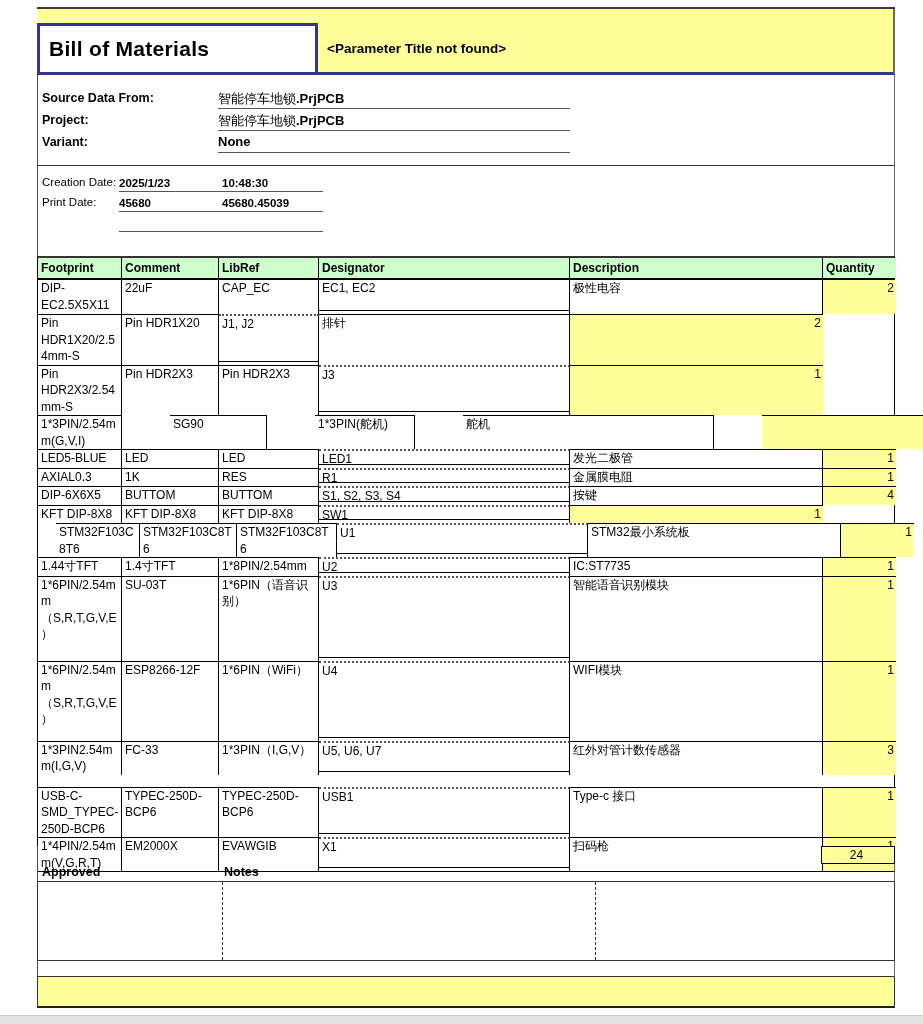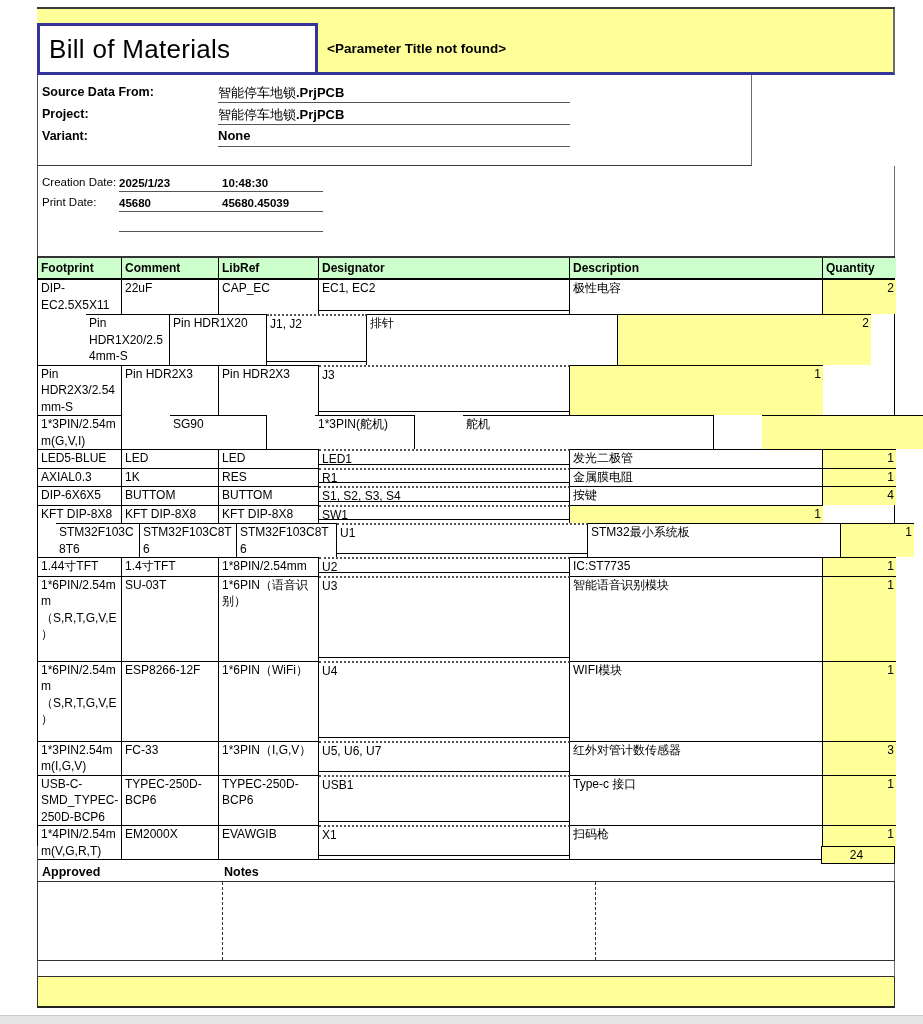--- a/index.html
+++ b/index.html
@@ -12,27 +12,27 @@
     font-family:"Liberation Sans","DejaVu Sans",sans-serif;color:#000}
   .sheet{position:relative;width:923px;height:1024px;overflow:hidden;background:#fff}
   .abs{position:absolute}
 
   
   .topline{left:37px;top:7px;width:858px;height:0;border-top:2px solid #3a3a3a}
   .banner{left:37px;top:9px;width:858px;height:66px;background:var(--accent-yellow);
     border-right:2px solid #6b6b6b;border-bottom:3px solid var(--navy)}
   .title-box{left:37px;top:23px;width:281px;height:52px;background:#fff;
     border:3px solid var(--navy);display:flex;align-items:center;padding-left:9px}
-  .page-title{font-size:26px;font-weight:normal;letter-spacing:.3px;white-space:nowrap}
+  .page-title{font-size:21px;font-weight:bold;letter-spacing:.3px;white-space:nowrap}
   .param-title{left:327px;top:41px;font-size:13.5px;font-weight:bold}
 
   
-  .info-box{left:37px;top:75px;width:715px;height:91px;
+  .info-box{left:37px;top:75px;width:858px;height:91px;
     border-left:1.5px solid #4a4a4a;border-right:1.5px solid #6b6b6b;
-    border-bottom:1.5px solid #3a3a3a;padding-top:8px}
+    border-bottom:1.5px solid #3a3a3a;padding-top:14px}
   .info-row{position:relative;height:22px}
   .info-label{position:absolute;left:4px;top:2px;font-size:12.5px;font-weight:bold}
   .info-value{position:absolute;left:180px;top:0;width:352px;height:20px;
     border-bottom:1.5px solid #555;font-size:13px;padding-top:1px;white-space:nowrap}
   .cn{font-family:"Liberation Serif","DejaVu Serif",serif}
   .suffix{font-weight:bold}
 
   
   .dates-box{left:37px;top:166px;width:858px;height:90px;
     border-left:1.5px solid #4a4a4a;border-right:1.5px solid #6b6b6b;padding-top:7px}
@@ -147,21 +147,21 @@
     </div>
     <div id="bom-body" class="bom-body">
         <div class="bom-row" style="min-height: 34px;">
       <div class="col-footprint">DIP-EC2.5X5X11</div>
       <div class="col-comment">22uF</div>
       <div class="col-libref">CAP_EC</div>
       <div class="col-designator">EC1, EC2</div>
       <div class="col-description">极性电容</div>
       <div class="col-quantity">2</div>
     </div>
-        <div class="bom-row" style="min-height: 50px; margin-left: 48px;">
+        <div class="bom-row" style="min-height: 50px;">
       <div class="col-footprint">Pin HDR1X20/2.54mm-S</div>
       <div class="col-libref">Pin HDR1X20</div>
       <div class="col-designator">J1, J2</div>
       <div class="col-description">排针</div>
       <div class="col-quantity">2</div>
     </div>
         <div class="bom-row" style="min-height: 50px;">
       <div class="col-footprint">Pin HDR2X3/2.54mm-S</div>
       <div class="col-comment">Pin HDR2X3</div>
       <div class="col-libref">Pin HDR2X3</div>
@@ -239,21 +239,21 @@
       <div class="col-quantity">1</div>
     </div>
         <div class="bom-row" style="min-height: 34px;">
       <div class="col-footprint">1*3PIN2.54mm(I,G,V)</div>
       <div class="col-comment">FC-33</div>
       <div class="col-libref">1*3PIN（I,G,V）</div>
       <div class="col-designator">U5, U6, U7</div>
       <div class="col-description">红外对管计数传感器</div>
       <div class="col-quantity">3</div>
     </div>
-        <div class="bom-row" style="min-height: 48px;">
+        <div class="bom-row" style="min-height: 48px; margin-top: 12px;">
       <div class="col-footprint">USB-C-SMD_TYPEC-250D-BCP6</div>
       <div class="col-comment">TYPEC-250D-BCP6</div>
       <div class="col-libref">TYPEC-250D-BCP6</div>
       <div class="col-designator">USB1</div>
       <div class="col-description">Type-c 接口</div>
       <div class="col-quantity">1</div>
     </div>
         <div class="bom-row" style="min-height: 34px;">
       <div class="col-footprint">1*4PIN/2.54mm(V,G,R,T)</div>
       <div class="col-comment">EM2000X</div>

